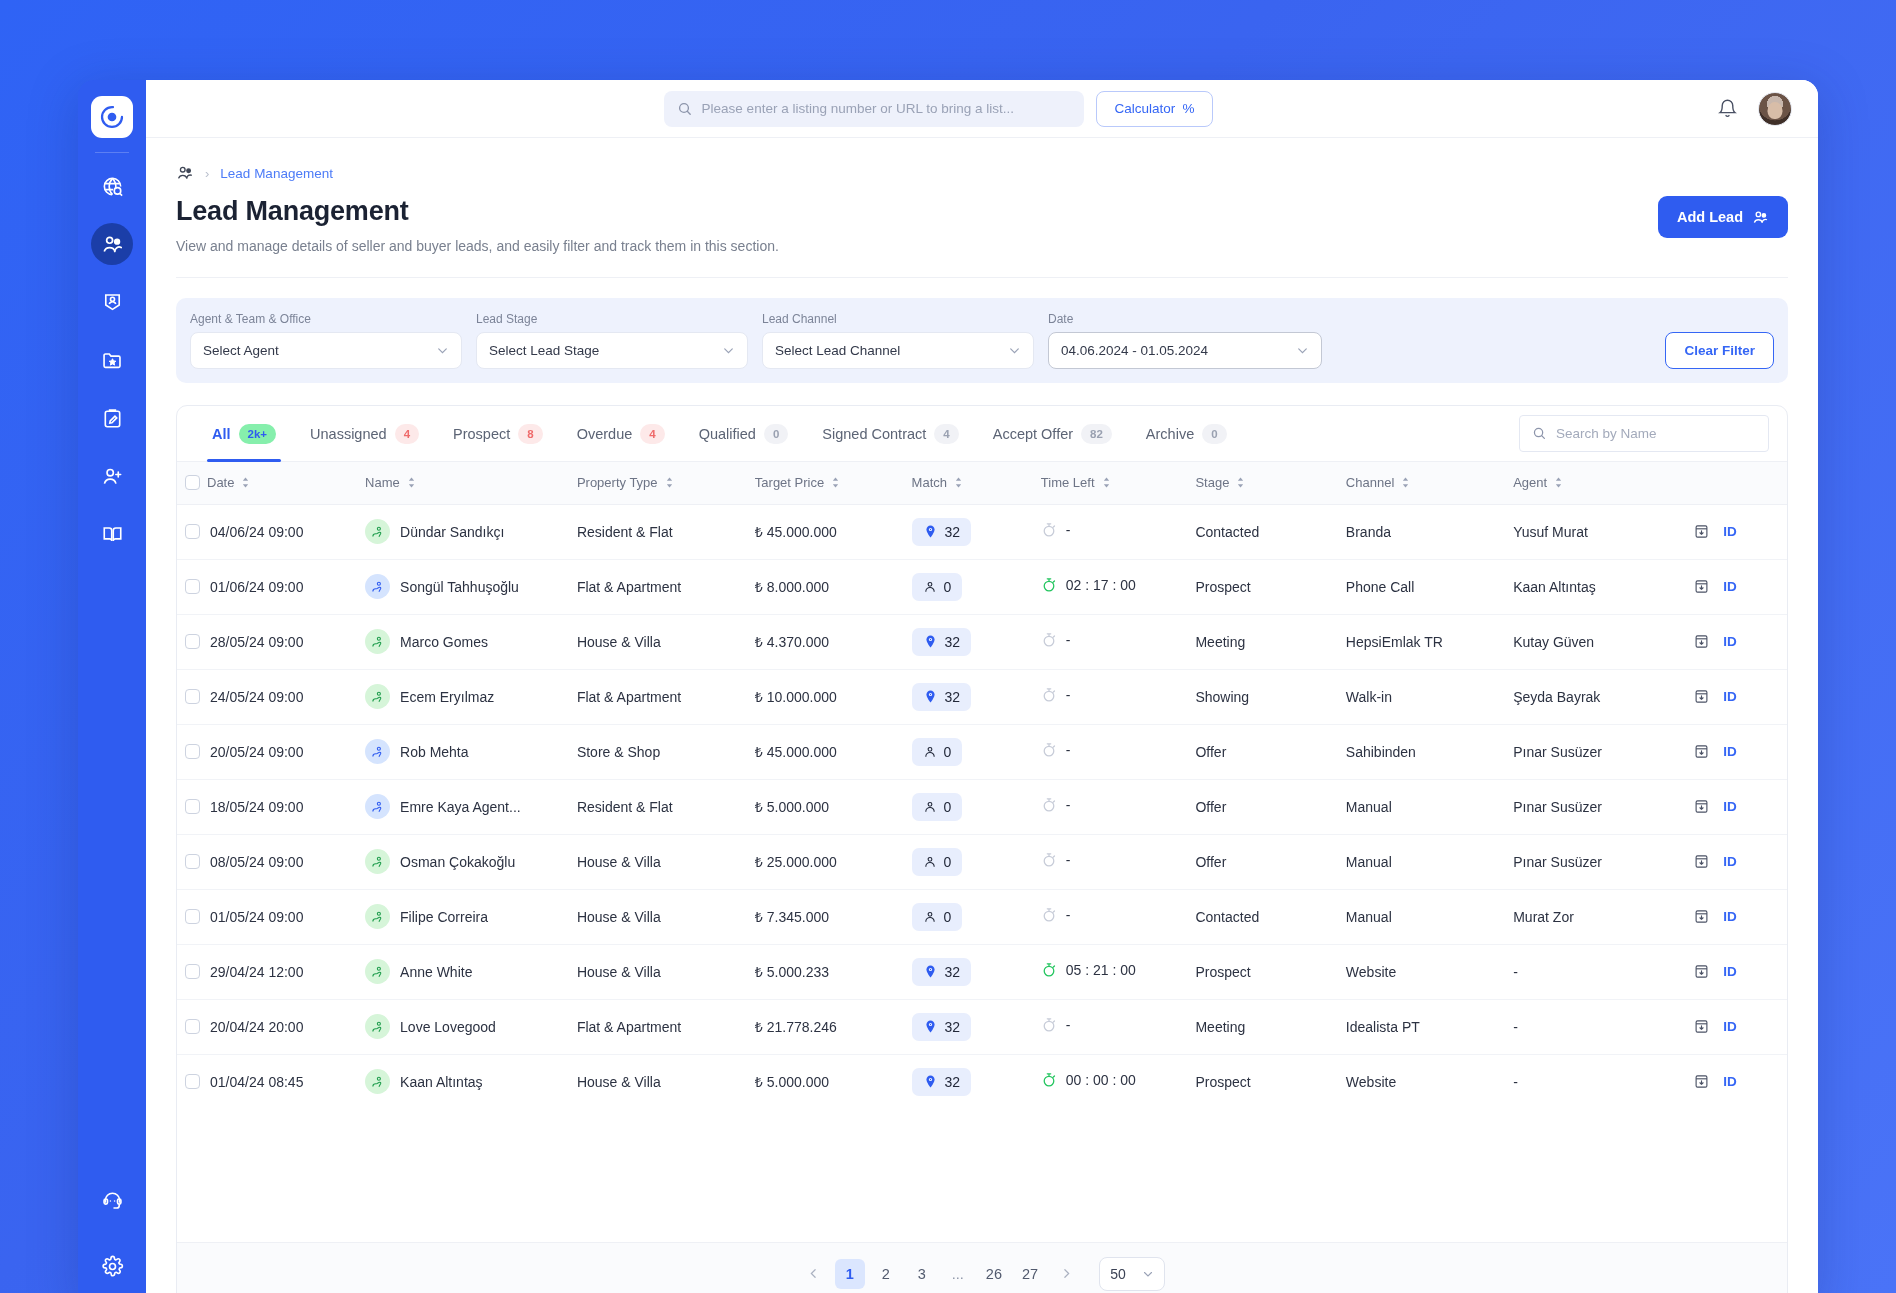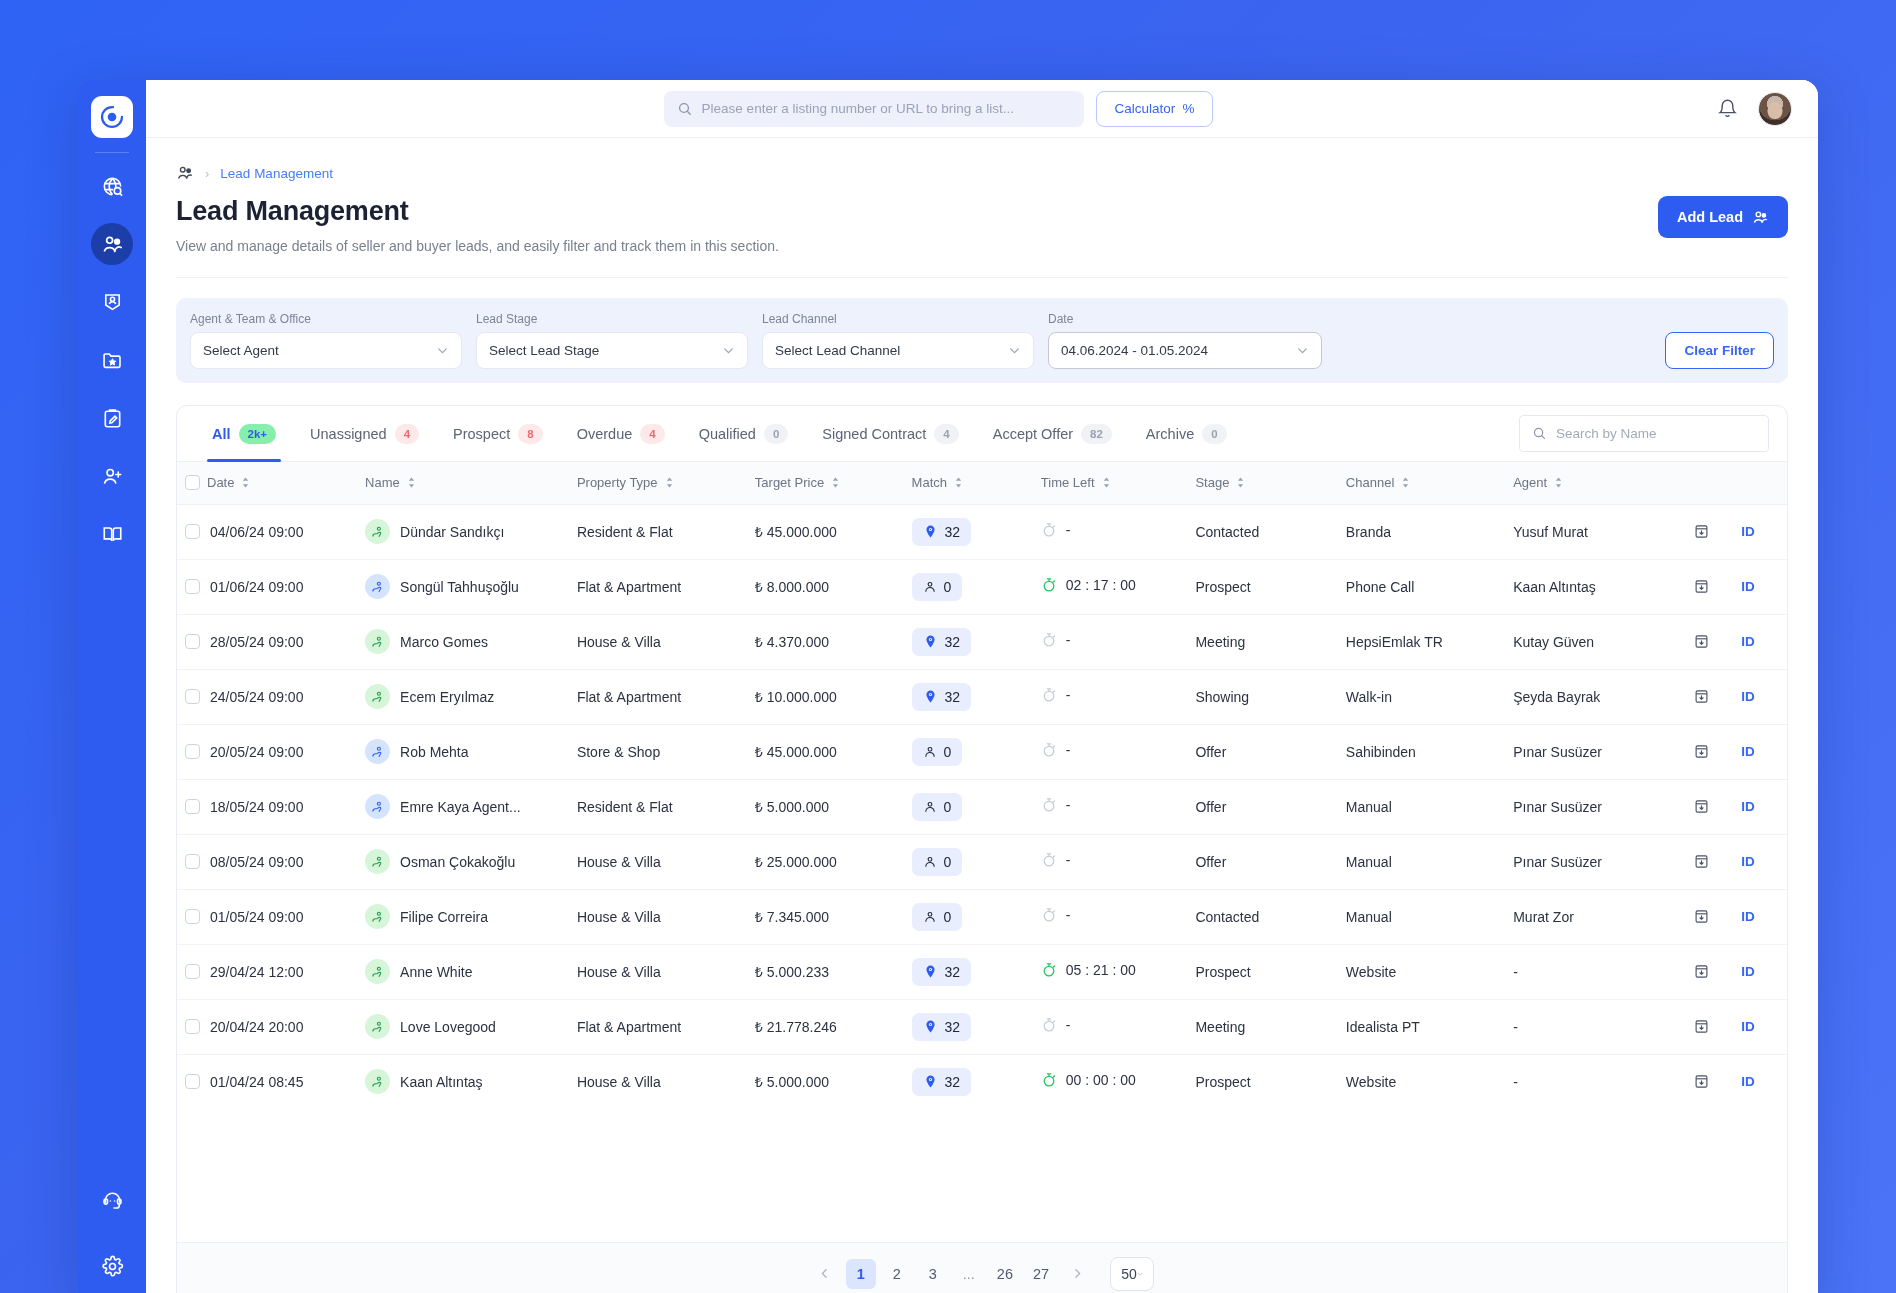--- a/index.html
+++ b/index.html
@@ -171,21 +171,21 @@
   .cell-flex { display: flex; align-items: center; gap: 10px; }
   .lead-av { width: 25px; height: 25px; border-radius: 50%; display: flex; align-items: center; justify-content: center; flex: none; }
   .lead-av.seller { background: #d6f5d9; }
   .lead-av.buyer  { background: #d5e4fe; }
   .match {
     display: inline-flex; align-items: center; gap: 7px; background: #e8eefd;
     border-radius: 7px; padding: 6px 11px; font-size: 14px; color: #23293a;
   }
   .time { display: inline-flex; align-items: center; gap: 9px; font-size: 14px; }
   .time .dash { color: #2c3242; }
-  .act { display: flex; align-items: center; gap: 31px; justify-content: flex-start; }
+  .act { display: flex; align-items: center; gap: 13px; justify-content: flex-start; }
   .id-link { color: #3566f5; font-size: 13.5px; font-weight: 700; cursor: pointer; }
 
   
   col.c-date { width: 170px; }  col.c-name { width: 200px; }
   col.c-prop { width: 168px; }  col.c-price { width: 148px; }
   col.c-match { width: 122px; } col.c-time { width: 146px; }
   col.c-stage { width: 142px; } col.c-chan { width: 158px; }
   col.c-agent { width: 170px; } col.c-act { width: 96px; }
 
   
@@ -194,21 +194,21 @@
     gap: 6px; background: #fafbfd; border-top: 1px solid #eef0f5;
   }
   .pg {
     min-width: 30px; height: 30px; border-radius: 6px; display: flex; align-items: center;
     justify-content: center; font-size: 14.5px; color: #515a6e; cursor: pointer; padding: 0 7px;
   }
   .pg.active { background: #dbe6fe; color: #2f5cf0; font-weight: 700; }
   .pg.arrow { color: #aab1c1; }
   .pg.dots { cursor: default; color: #8d95a8; }
   .page-size {
-    margin-left: 12px; width: 44px; height: 34px; border: 1px solid #e0e4ee; background: #fff;
+    margin-left: 12px; width: 66px; height: 34px; border: 1px solid #e0e4ee; background: #fff;
     border-radius: 8px; display: flex; align-items: center; justify-content: space-between;
     padding: 0 10px; font-size: 14px; color: #3b4255; cursor: pointer;
   }
 </style>
 </head>
 <body>
 
 <div id="app">
 
   <div class="sidebar">

